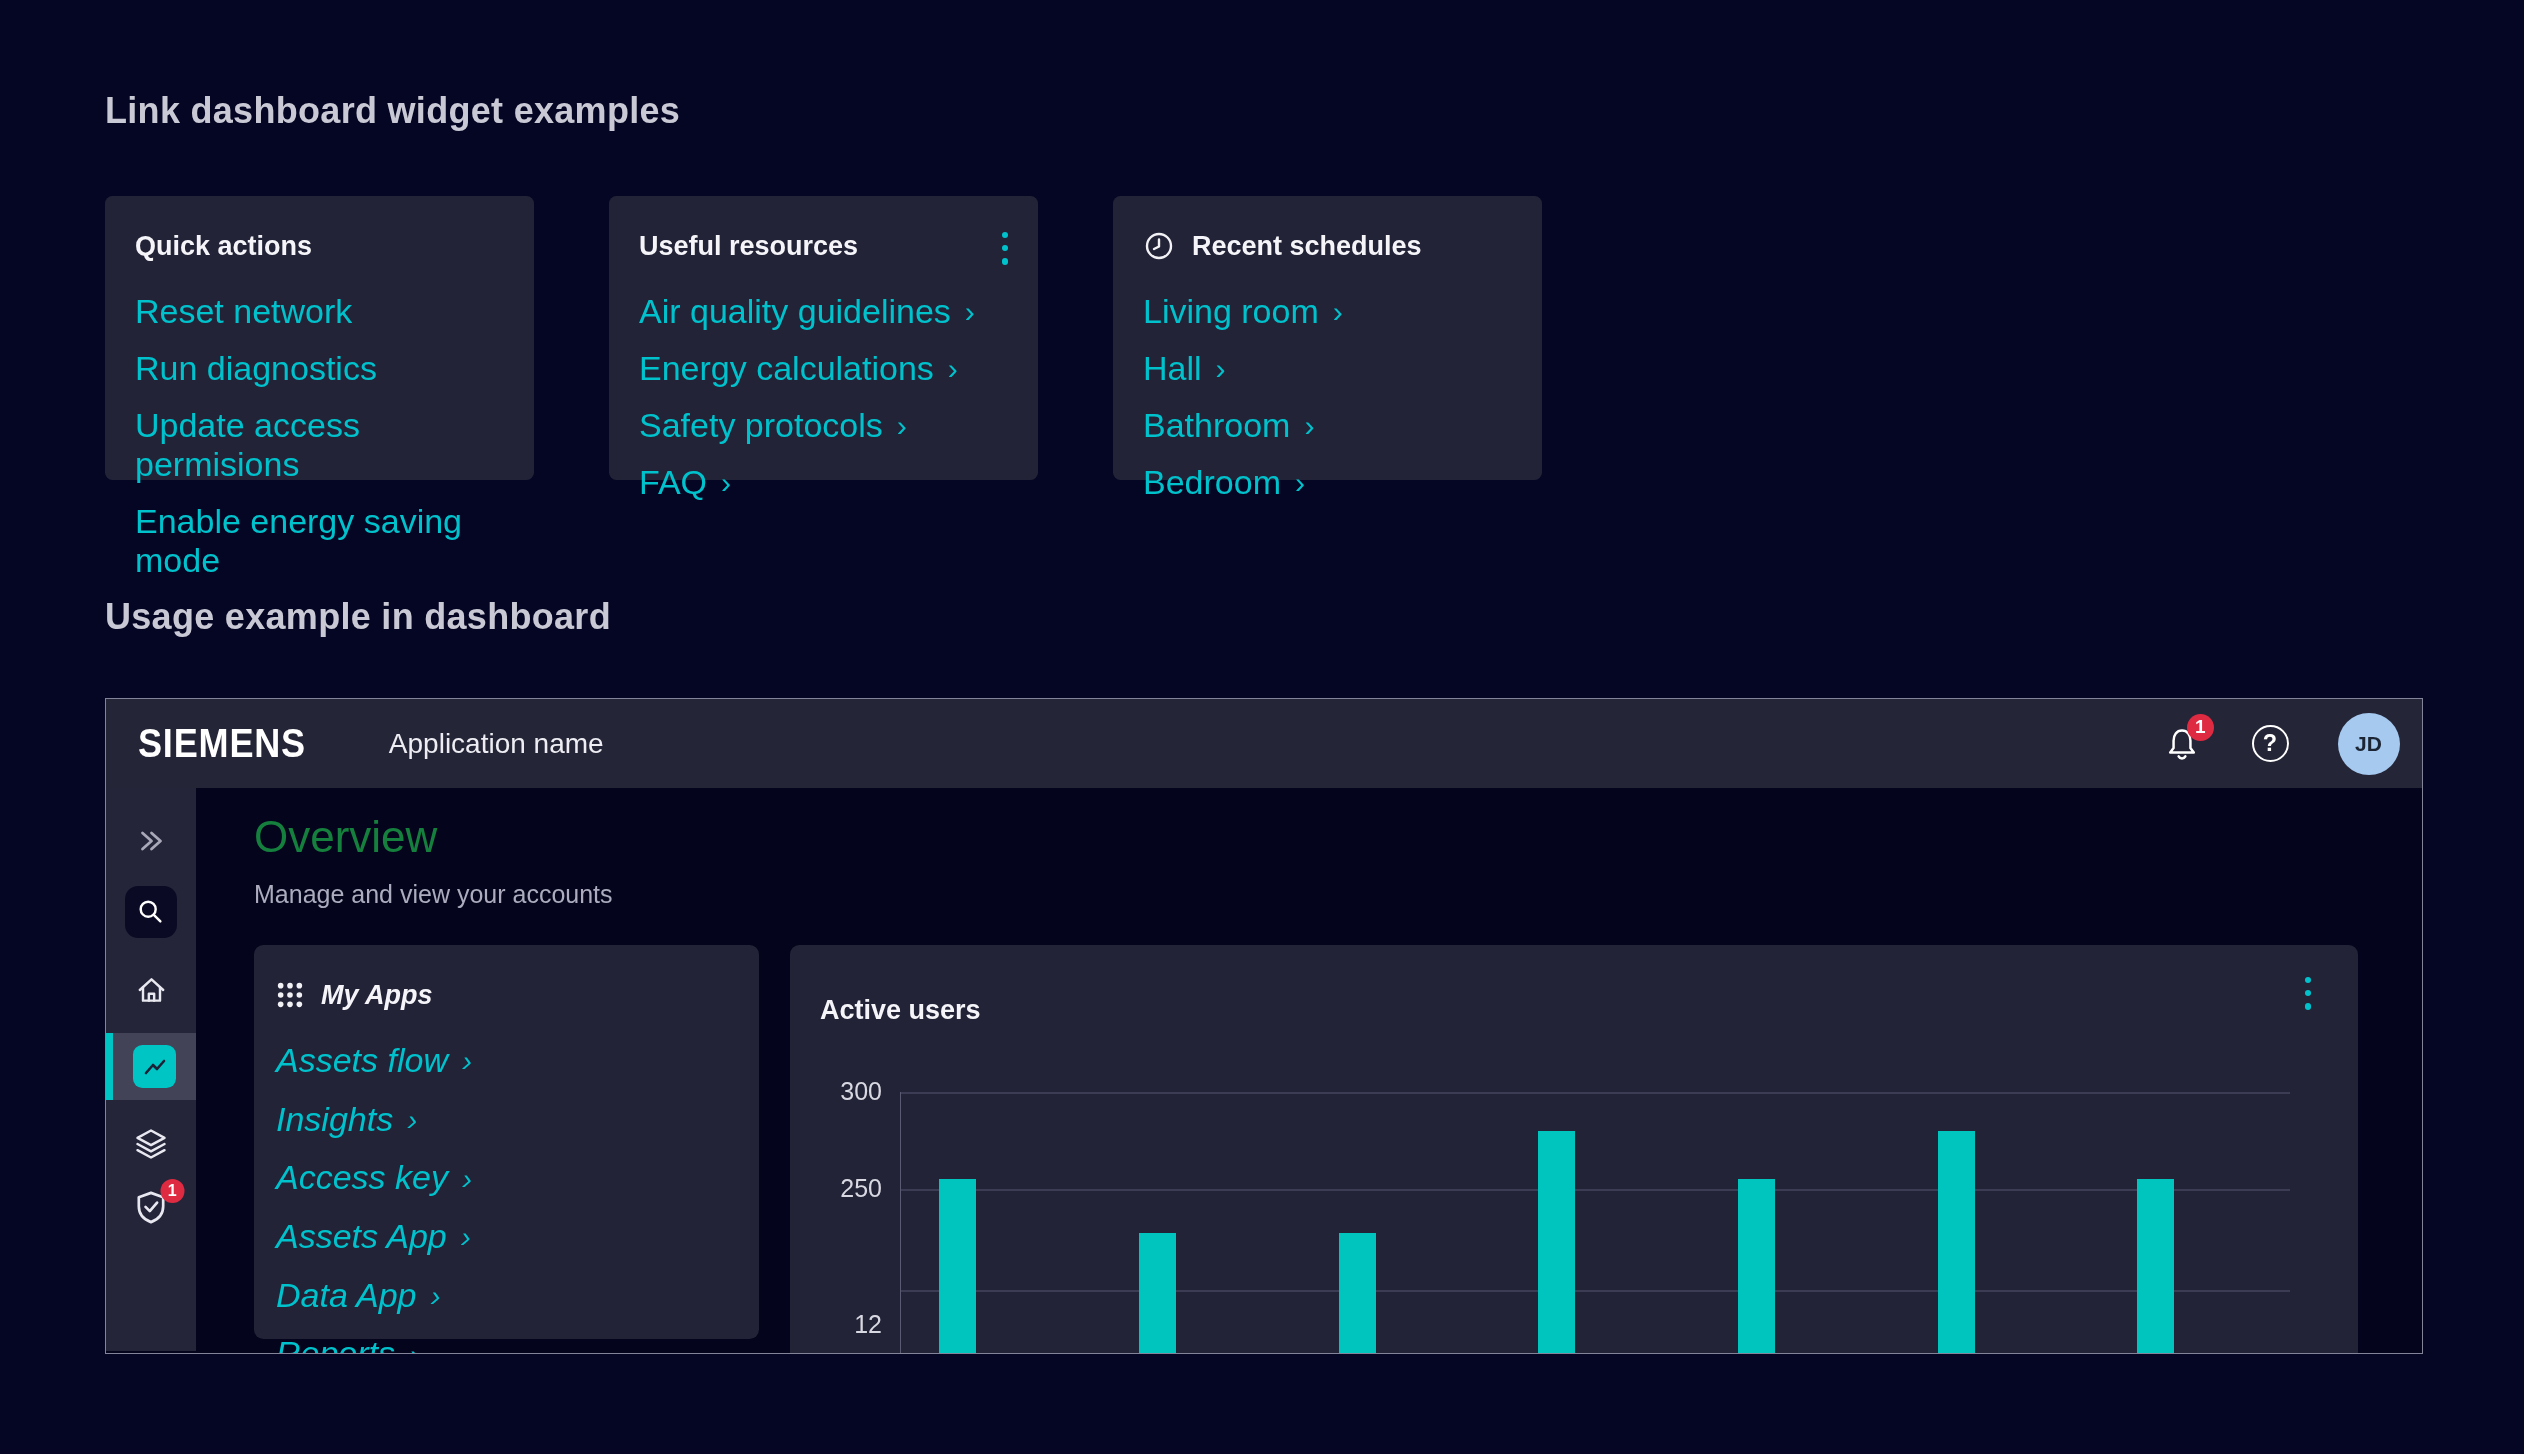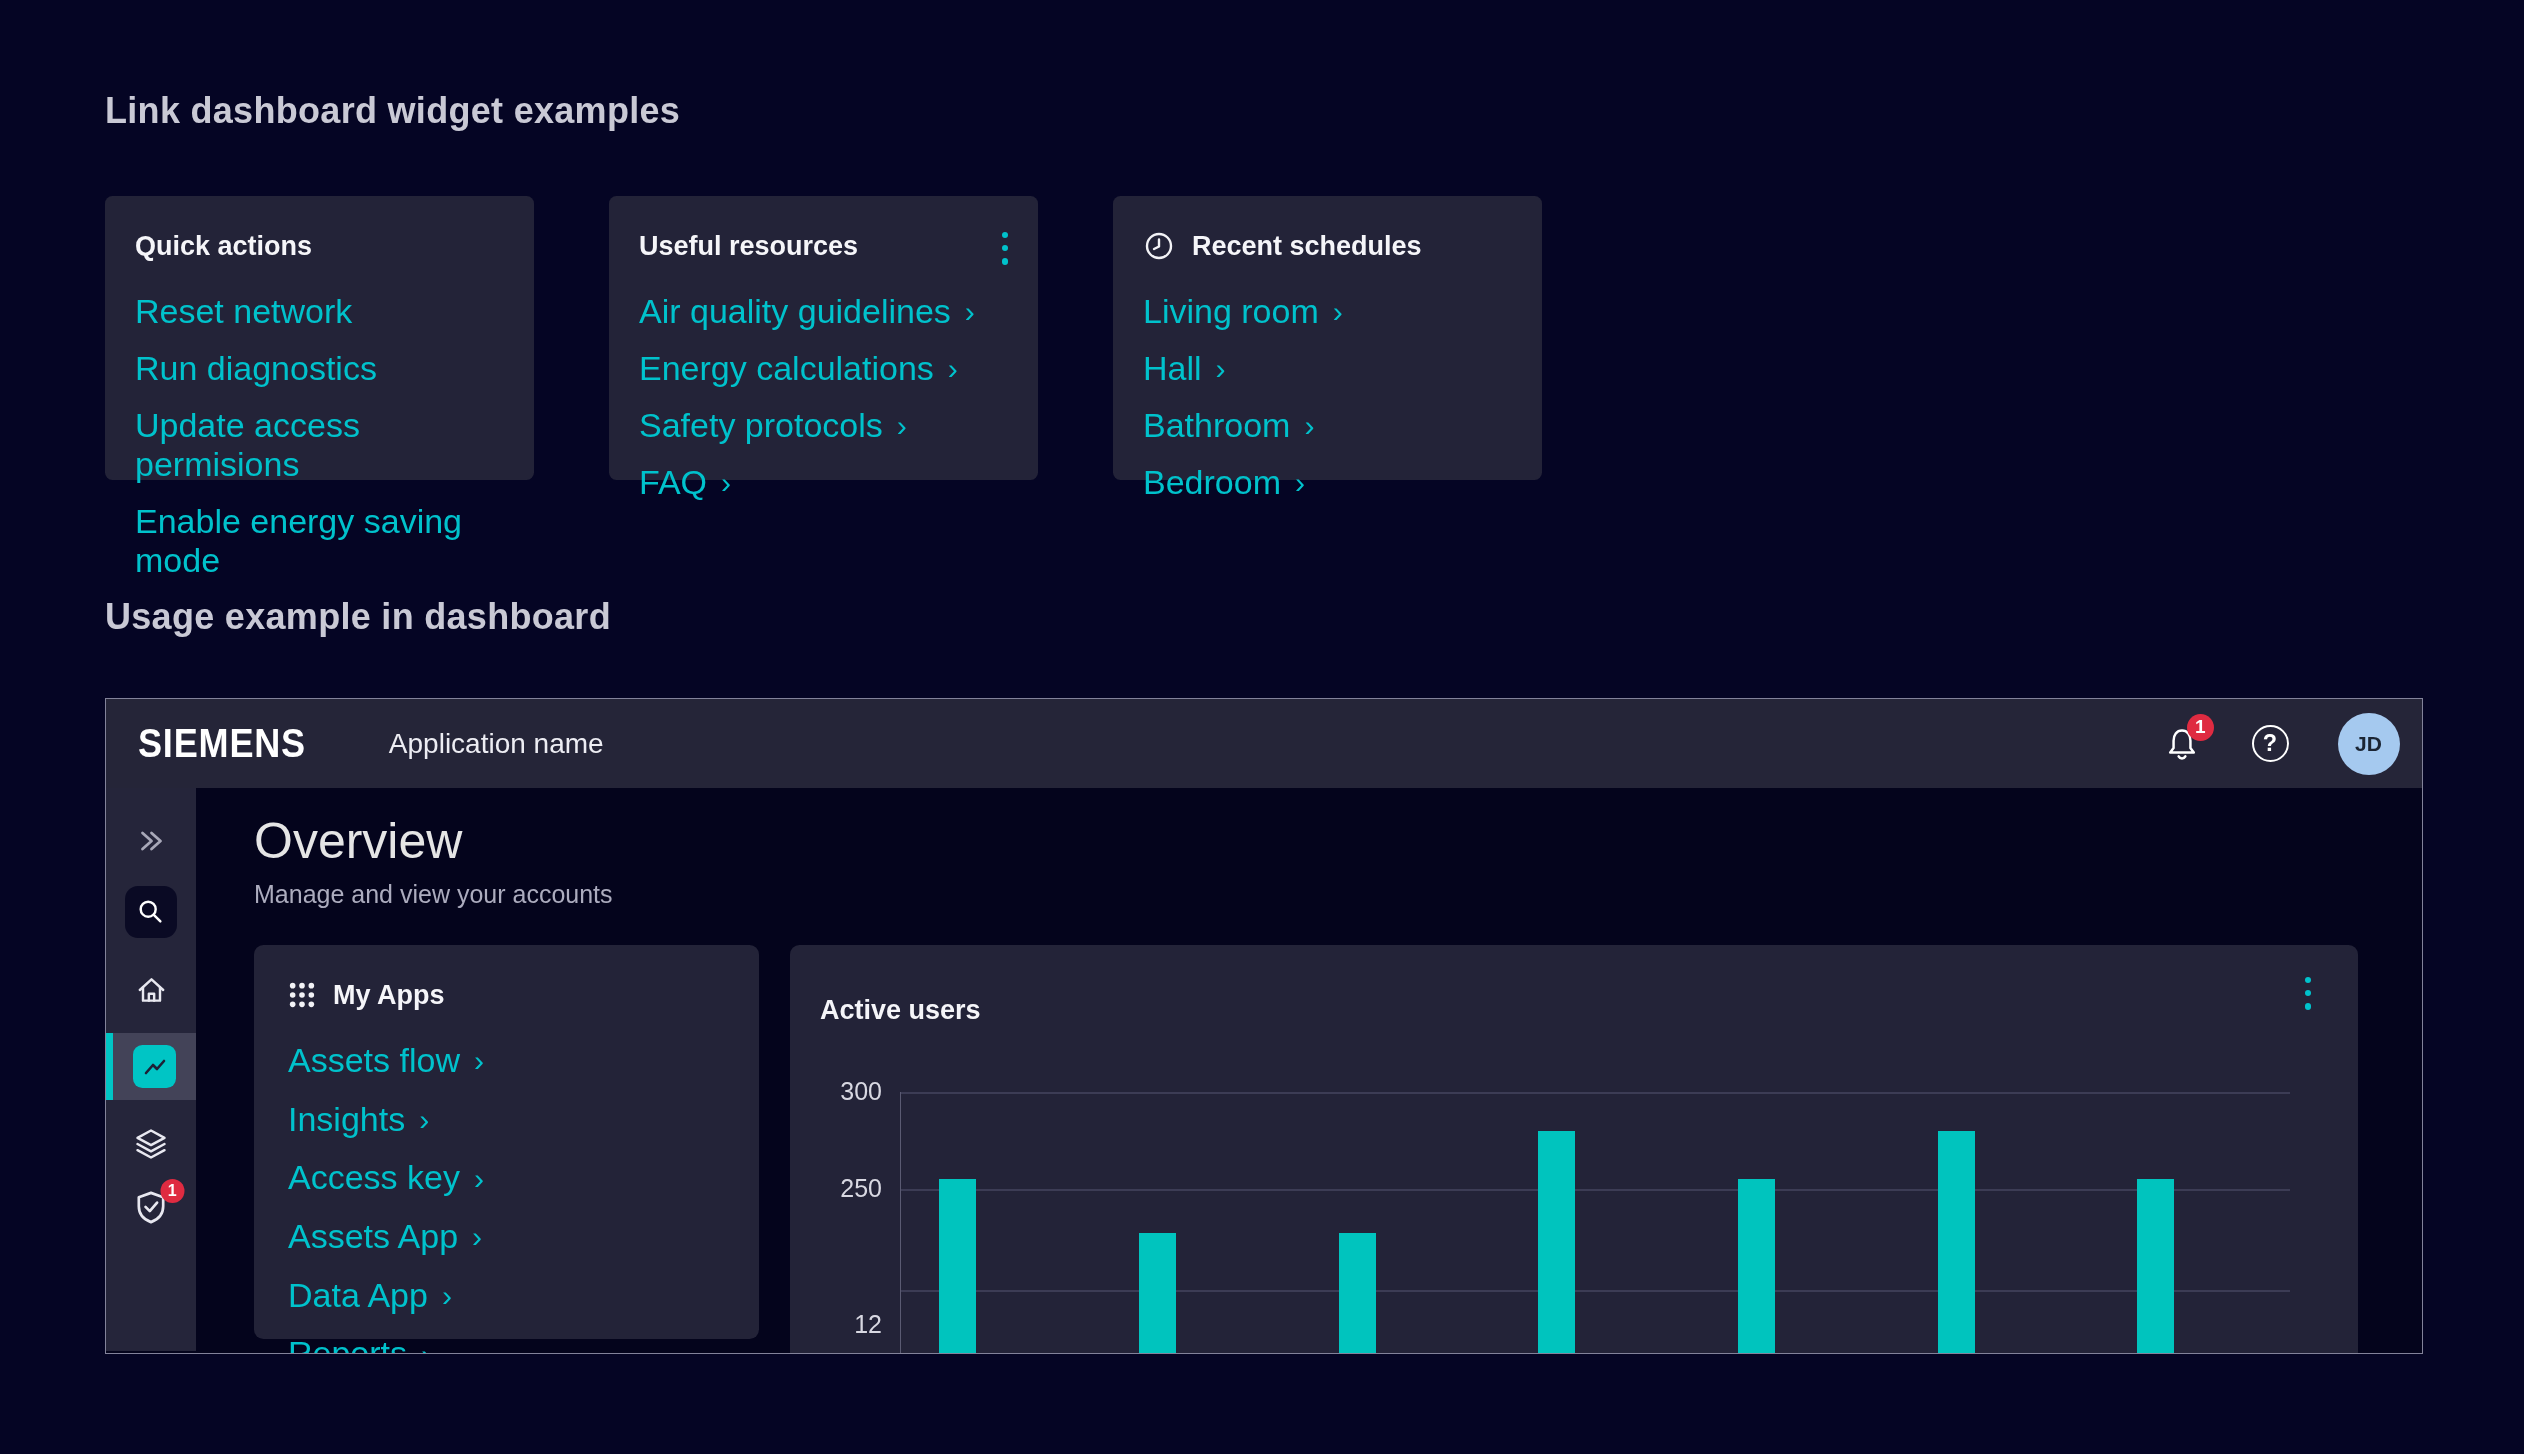--- a/index.html
+++ b/index.html
@@ -60,24 +60,24 @@
   .sb-active-row{
     position:absolute;top:245px;left:0;width:100%;height:67px;background:#434358;
     border-left:7.5px solid #00C5C5;display:flex;align-items:center;justify-content:center;cursor:pointer;
   }
   .trend-btn{width:43px;height:43px;background:#00C5C5;border-radius:9.4px;display:flex;align-items:center;justify-content:center;}
   .sb-layers{top:337px;width:37px;height:37px;}
   .sb-shield{top:399px;width:41px;height:41px;}
   .shield-badge{top:-8.4px;right:-13px;min-width:24.4px;height:24.4px;font-size:16px;}
   
   .main{flex:1;position:relative;background:#04041C;}
-  .page-title{position:absolute;left:58px;top:24.4px;font-size:50px;font-weight:400;color:#e5e5e5;}
+  .page-title{position:absolute;left:58px;top:24.4px;font-size:44px;font-weight:400;color:#15803d;}
   .page-subtitle{position:absolute;left:58px;top:92px;font-size:25px;color:#ACACBE;}
   .content-cards{position:absolute;left:58px;top:157px;display:flex;gap:31px;align-items:flex-start;}
-  .myapps-card{width:505px;height:394px;background:var(--card-bg);border-radius:9.4px;padding:32px 34px;}
+  .myapps-card{width:505px;height:394px;background:var(--card-bg);border-radius:9.4px;padding:32px 22px;font-style:italic;}
   .myapps-card .links{gap:19.7px;}
   
   .chart-card{width:1568px;height:525px;background:var(--card-bg);border-radius:9.4px;position:relative;}
   .chart-title{position:absolute;left:30px;top:26px;font-size:27px;font-weight:700;color:#F5F5F9;margin-top:24px;}
   .chart-card .kebab{top:28px;right:43px;}
   .plot{position:absolute;left:110px;top:147px;width:1390px;bottom:0;border-left:1.9px solid #5A5A72;}
   .gridline{position:absolute;left:0;right:0;height:1.9px;background:#3C3C55;}
   .y-label{position:absolute;left:-103px;width:84px;text-align:right;font-size:25px;color:#D8D8E2;}
   .bar{position:absolute;bottom:0;background:var(--bar-teal);}
   svg{display:block;}

